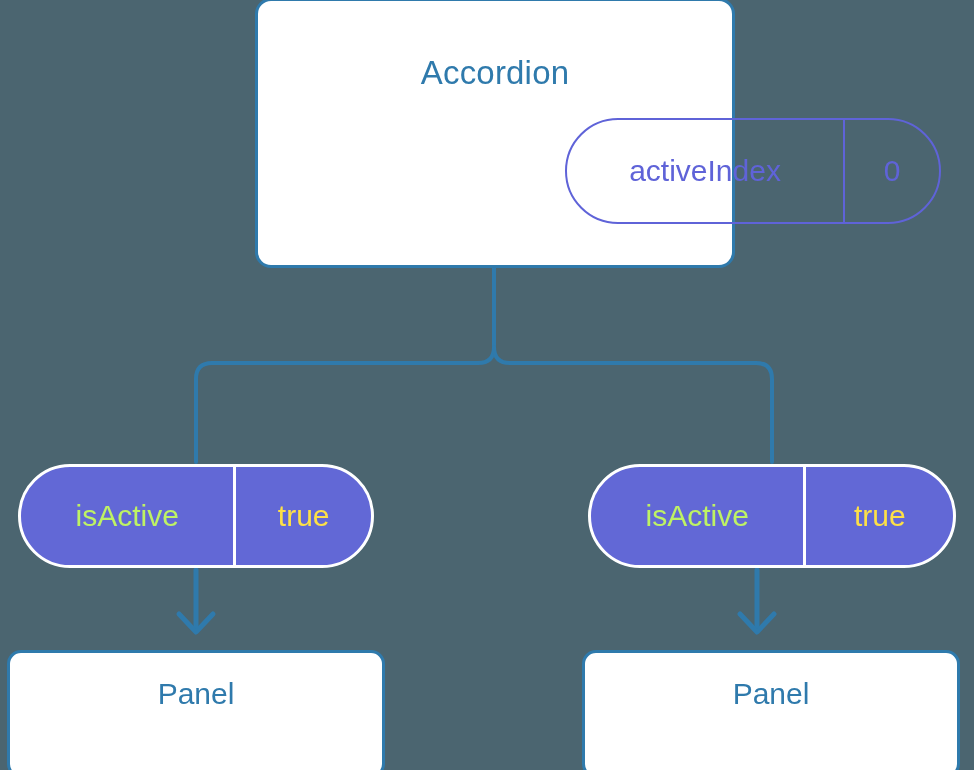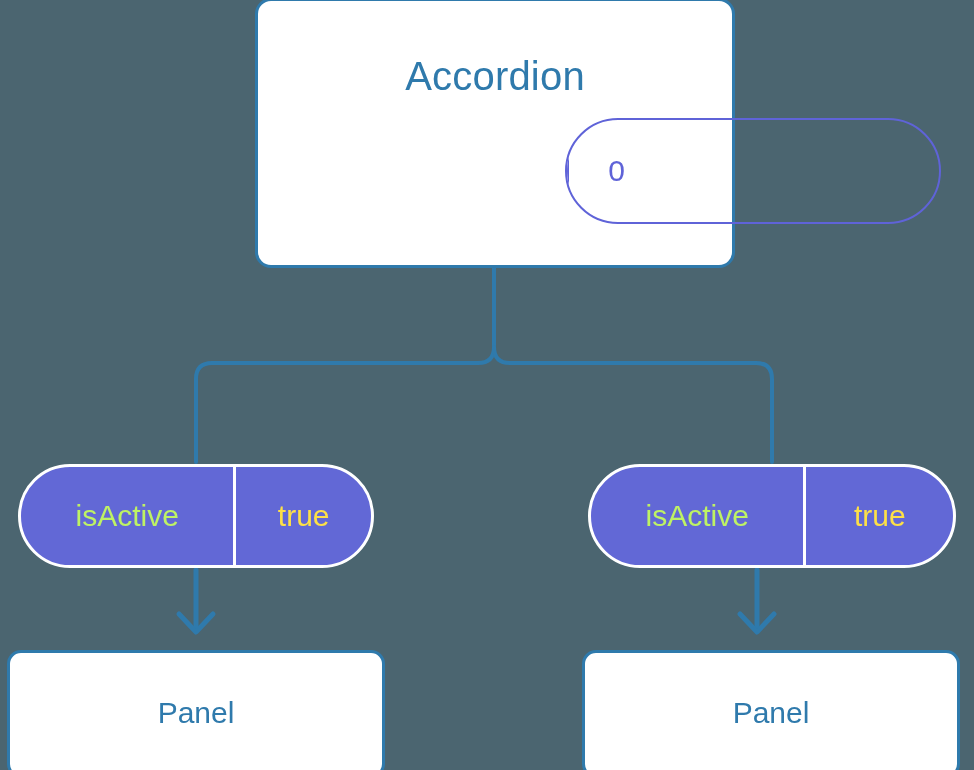--- a/index.html
+++ b/index.html
@@ -48,21 +48,21 @@
     height: 270px;
     border-radius: 16px;
   }
 
   .card-title {
     position: absolute;
     left: 0;
     right: 0;
     text-align: center;
     color: #2f7aac;
-    font-size: 40px;
+    font-size: 33px;
     font-weight: 400;
     letter-spacing: 0.2px;
   }
   #accordion-title {
     top: 53px;
   }
 
   
   .pill {
     position: absolute;
@@ -146,21 +146,21 @@
   #panel-card-right {
     left: 582px;
     top: 650px;
     width: 378px;
     height: 128px;
   }
   .panel-title {
     position: absolute;
     left: 0;
     right: 0;
-    top: 43px;
+    top: 24px;
     text-align: center;
     color: #2f7aac;
     font-size: 30px;
     font-weight: 400;
   }
 </style>
 </head>
 <body>
 
 <div id="stage">
@@ -185,20 +185,21 @@
 
     <line x1="757" y1="570" x2="757" y2="628" stroke="#2f7aac" stroke-width="5" stroke-linecap="round"></line>
     <polyline points="740,614 757,632 774,614" fill="none" stroke="#2f7aac" stroke-width="5" stroke-linecap="round" stroke-linejoin="round"></polyline>
   </svg>
 
   <div id="accordion-card" class="node-card">
 
     <div id="accordion-title" class="card-title">Accordion</div>
 
     <div id="activeindex-pill" class="pill pill-outline">
+      <div class="pill-key">activeIndex</div>
       <div class="pill-val">0</div>
     </div>
   </div>
 
   <div id="isactive-pill-left" class="pill pill-filled">
     <div class="pill-key">isActive</div>
     <div class="pill-val">true</div>
   </div>
 
   <div id="isactive-pill-right" class="pill pill-filled">

